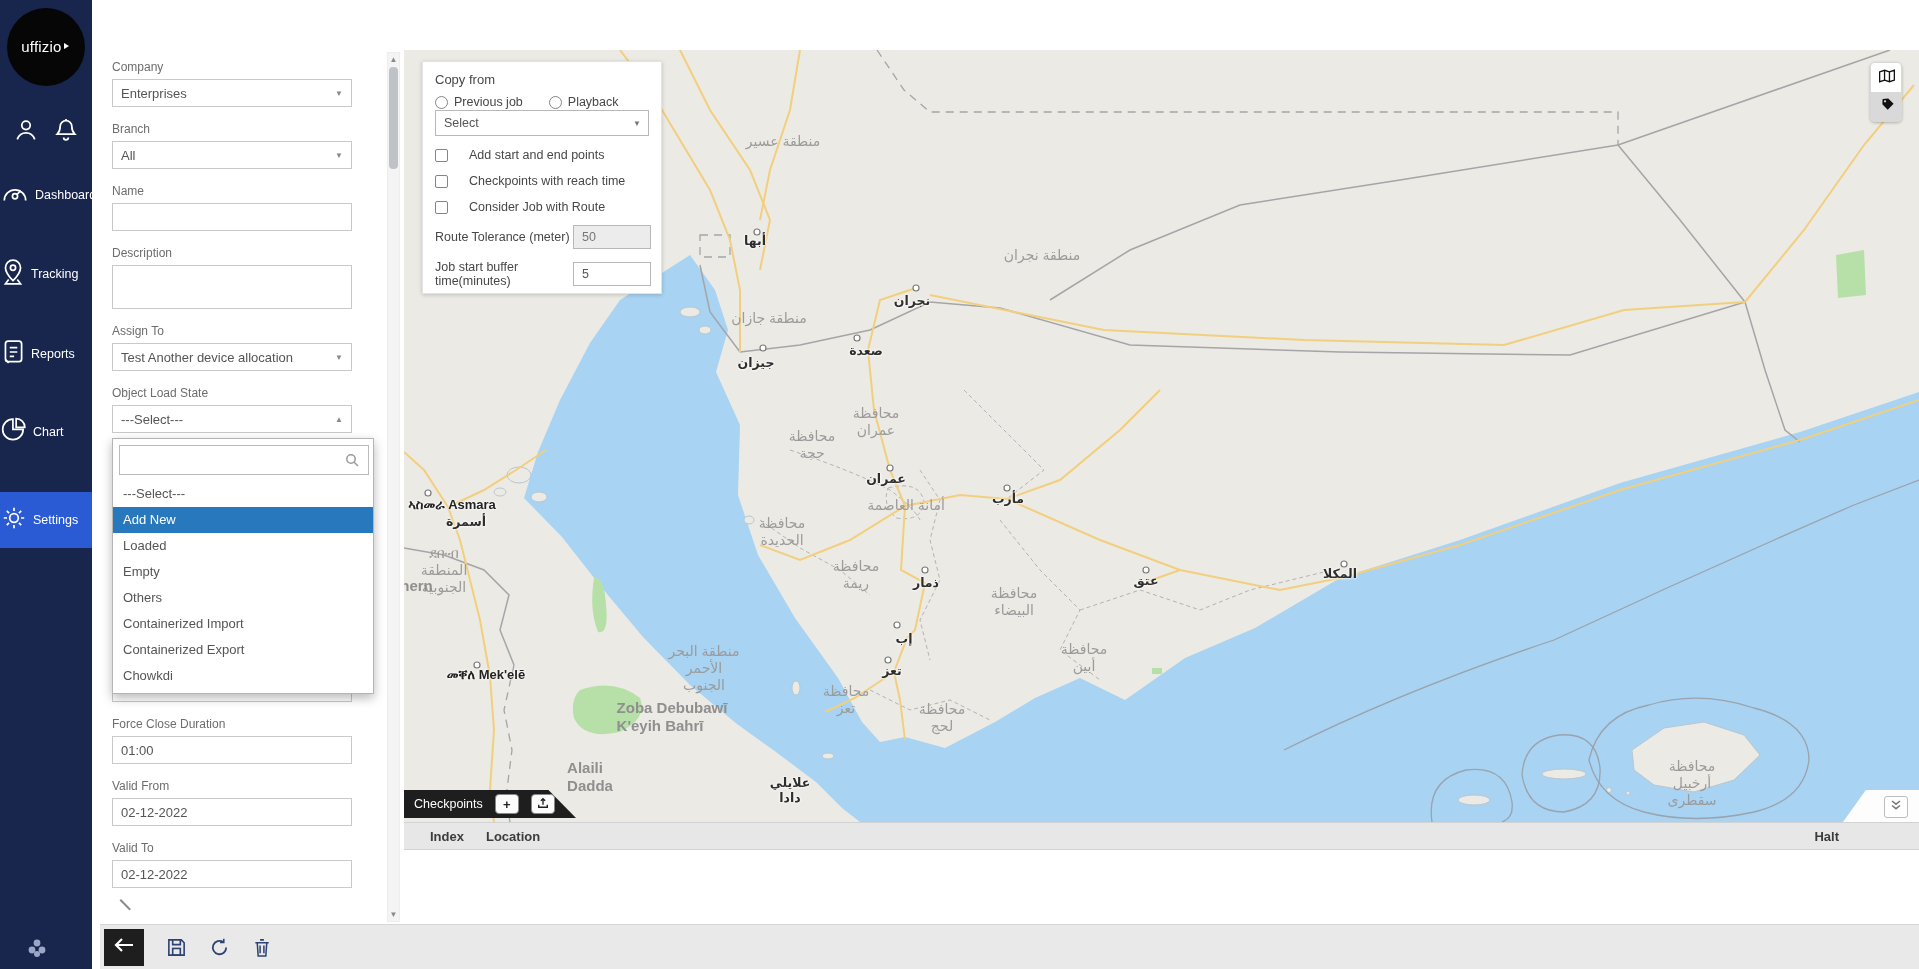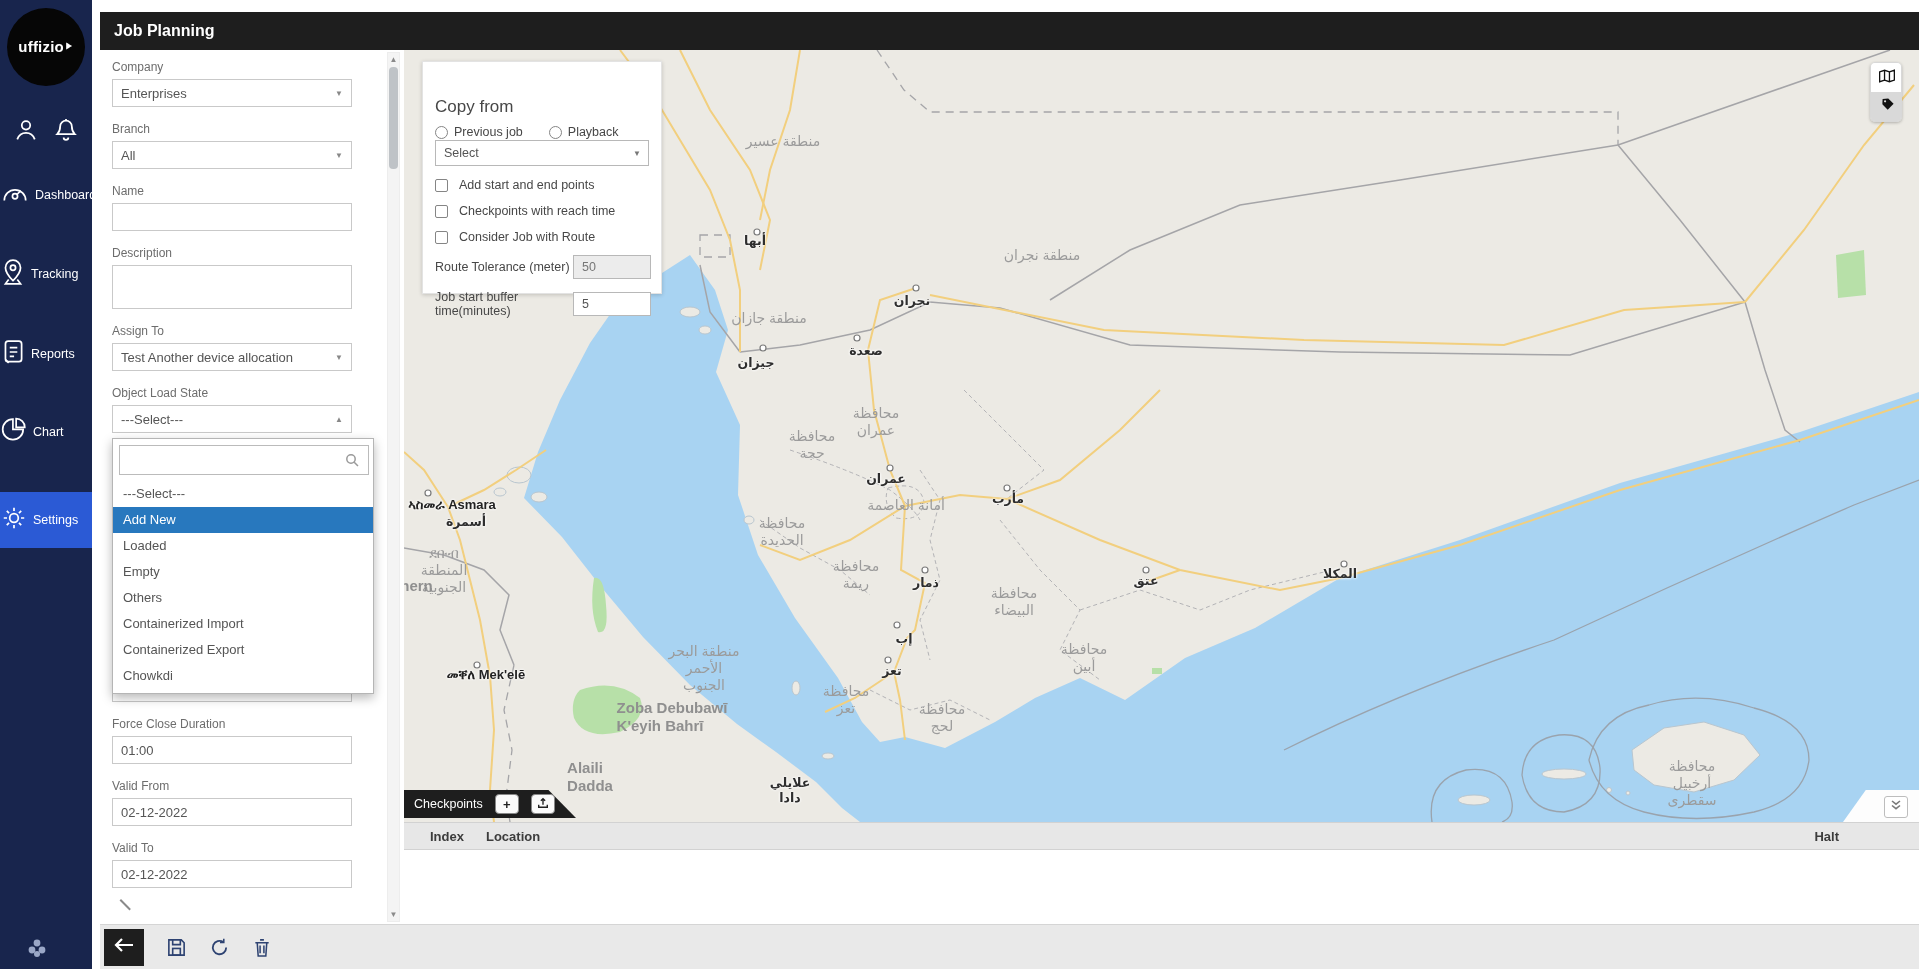--- a/index.html
+++ b/index.html
@@ -2,21 +2,21 @@
 <html><head>
 <meta charset="utf-8">
 <style>
   * { box-sizing: border-box; margin: 0; padding: 0; }
   body { font-family: "Liberation Sans", "DejaVu Sans", sans-serif; background:#fff; }
   .app { position:relative; width:1919px; height:969px; overflow:hidden; background:#fff; }
 
   
   .sidebar { position:absolute; left:0; top:0; width:92px; height:969px; background:#18254d; z-index:40; }
   .logo { position:absolute; left:7px; top:8px; width:78px; height:78px; border-radius:50%; background:#060606; display:flex; align-items:center; justify-content:center; }
-  .logo span { color:#fff; font-size:15px; font-weight:bold; letter-spacing:.2px; }
+  .logo span { color:#fff; font-size:15px; font-weight:normal; letter-spacing:.2px; }
   .side-top-icons { position:absolute; top:116px; left:0; width:92px; display:flex; justify-content:space-evenly; }
   .nav-item { position:absolute; left:0; width:92px; display:flex; flex-direction:row; align-items:center; gap:5px; color:#fff; cursor:pointer; }
   .nav-item .lbl { font-size:12.5px; }
   .nav-item.active-wrap { background:#2b5ad5; padding:12px 0; }
   .side-bottom-icon { position:absolute; left:26px; bottom:6px; }
 
   
   .topbar { position:absolute; left:100px; right:0; top:12px; height:38px; background:#1e1e1e; z-index:30; display:flex; align-items:center; }
   .topbar .title { color:#fff; font-size:16px; font-weight:bold; padding-left:14px; }
 
@@ -46,27 +46,27 @@
   
   .map-area { position:absolute; left:404px; top:50px; width:1515px; height:772px; background:#eceae4; overflow:hidden; }
   .map-label { position:absolute; transform:translate(-50%,-50%); white-space:pre-line; text-align:center; pointer-events:none; }
   .map-label.region { color:#9b9b9b; font-size:14px; line-height:17px; }
   .map-label.region2 { color:#8f8f8f; font-size:15px; font-weight:bold; line-height:18px; text-align:left; }
   .map-label.city { color:#2e2e2e; font-size:12.5px; font-weight:bold; text-shadow:0 0 3px #fff,0 0 3px #fff; }
   .map-label.city2 { color:#222; font-size:13px; font-weight:bold; text-shadow:0 0 3px #fff,0 0 3px #fff; }
 
   
   .copy-panel { position:absolute; left:18px; top:11px; width:240px; height:233px; background:#fff; border:1px solid #e3e3e3; box-shadow:0 1px 4px rgba(0,0,0,.18); z-index:25; padding:10px 10px 0 12px; font-size:12.5px; color:#474747; }
-  .cp-title { font-size:17px; margin-bottom:8px;margin-top:25px; }
+  .cp-title { font-size:13px; margin-bottom:8px; }
   .radio-row { display:flex; gap:26px; margin-bottom:1px; }
   .radio { display:flex; align-items:center; gap:6px; cursor:pointer; }
   .radio .circ { width:13px; height:13px; border:1px solid #858585; border-radius:50%; background:#fff; }
   .cp-select { position:relative; width:214px; height:26px; border:1px solid #b8b8b8; display:flex; align-items:center; padding-left:8px; color:#555; cursor:pointer; margin-bottom:6px; }
   .cp-select .caret { position:absolute; right:7px; font-size:8px; color:#777; }
-  .chk-row { display:flex; align-items:center; gap:11px; margin-top:12px; cursor:pointer; }
+  .chk-row { display:flex; align-items:center; gap:21px; margin-top:12px; cursor:pointer; }
   .chk-row .box { width:13px; height:13px; border:1px solid #858585; border-radius:2px; background:#fff; }
   .num-row { display:flex; align-items:center; justify-content:space-between; margin-top:11px; }
   .num-row input { width:78px; height:24px; border:1px solid #b8b8b8; font-size:12.5px; padding:6px 8px; color:#555; }
   .num-row input.disabled { background:#ececec; color:#777; }
 
   
   .map-btns { position:absolute; right:17px; top:12px; width:32px; border:1px solid #d8d8d8; border-radius:5px; overflow:hidden; box-shadow:0 1px 3px rgba(0,0,0,.25); z-index:25; }
   .map-btns .mb { width:32px; height:29px; display:flex; align-items:center; justify-content:center; cursor:pointer; }
   .mb.white { background:#fff; }
   .mb.gray { background:#d9d9d9; }
@@ -171,23 +171,20 @@
     <span class="side-bottom-icon">
       <svg width="22" height="22" viewBox="0 0 22 22" fill="#9aa7c7">
         <circle cx="11" cy="6" r="3.4"></circle>
           <circle cx="6" cy="13" r="3.4"></circle>
           <circle cx="16" cy="13" r="3.4"></circle>
           <circle cx="11" cy="17" r="3"></circle>
       </svg>
     </span>
   </div>
 
-  <div class="topbar">
-    <span class="title">Job Planning</span>
-  </div>
 
   <div class="map-area">
     <svg width="1515" height="772" viewBox="0 0 1515 772">
       <rect x="0" y="0" width="1515" height="772" fill="#eceae4"></rect>
 
       <path d="M286,205 L311,240 324,280 312,322 336,375 334,445 354,505 391,568 434,628 458,672 476,692 501,687 541,698 591,672 631,648 676,628 721,650 781,608 851,578 936,528 1056,490 1216,433 1396,382 1515,342 L1515,772 L456,772 L438,758 412,732 372,702 333,674 286,635 239,587 198,538 158,487 120,448 134,402 156,350 186,293 216,250 Z" fill="#a8d3f2"></path>
 
       <g fill="#eceae4" stroke="#b9c6cf" stroke-width="1">
         <ellipse cx="115" cy="425" rx="12" ry="8"></ellipse>
           <ellipse cx="135" cy="447" rx="8" ry="5"></ellipse>

